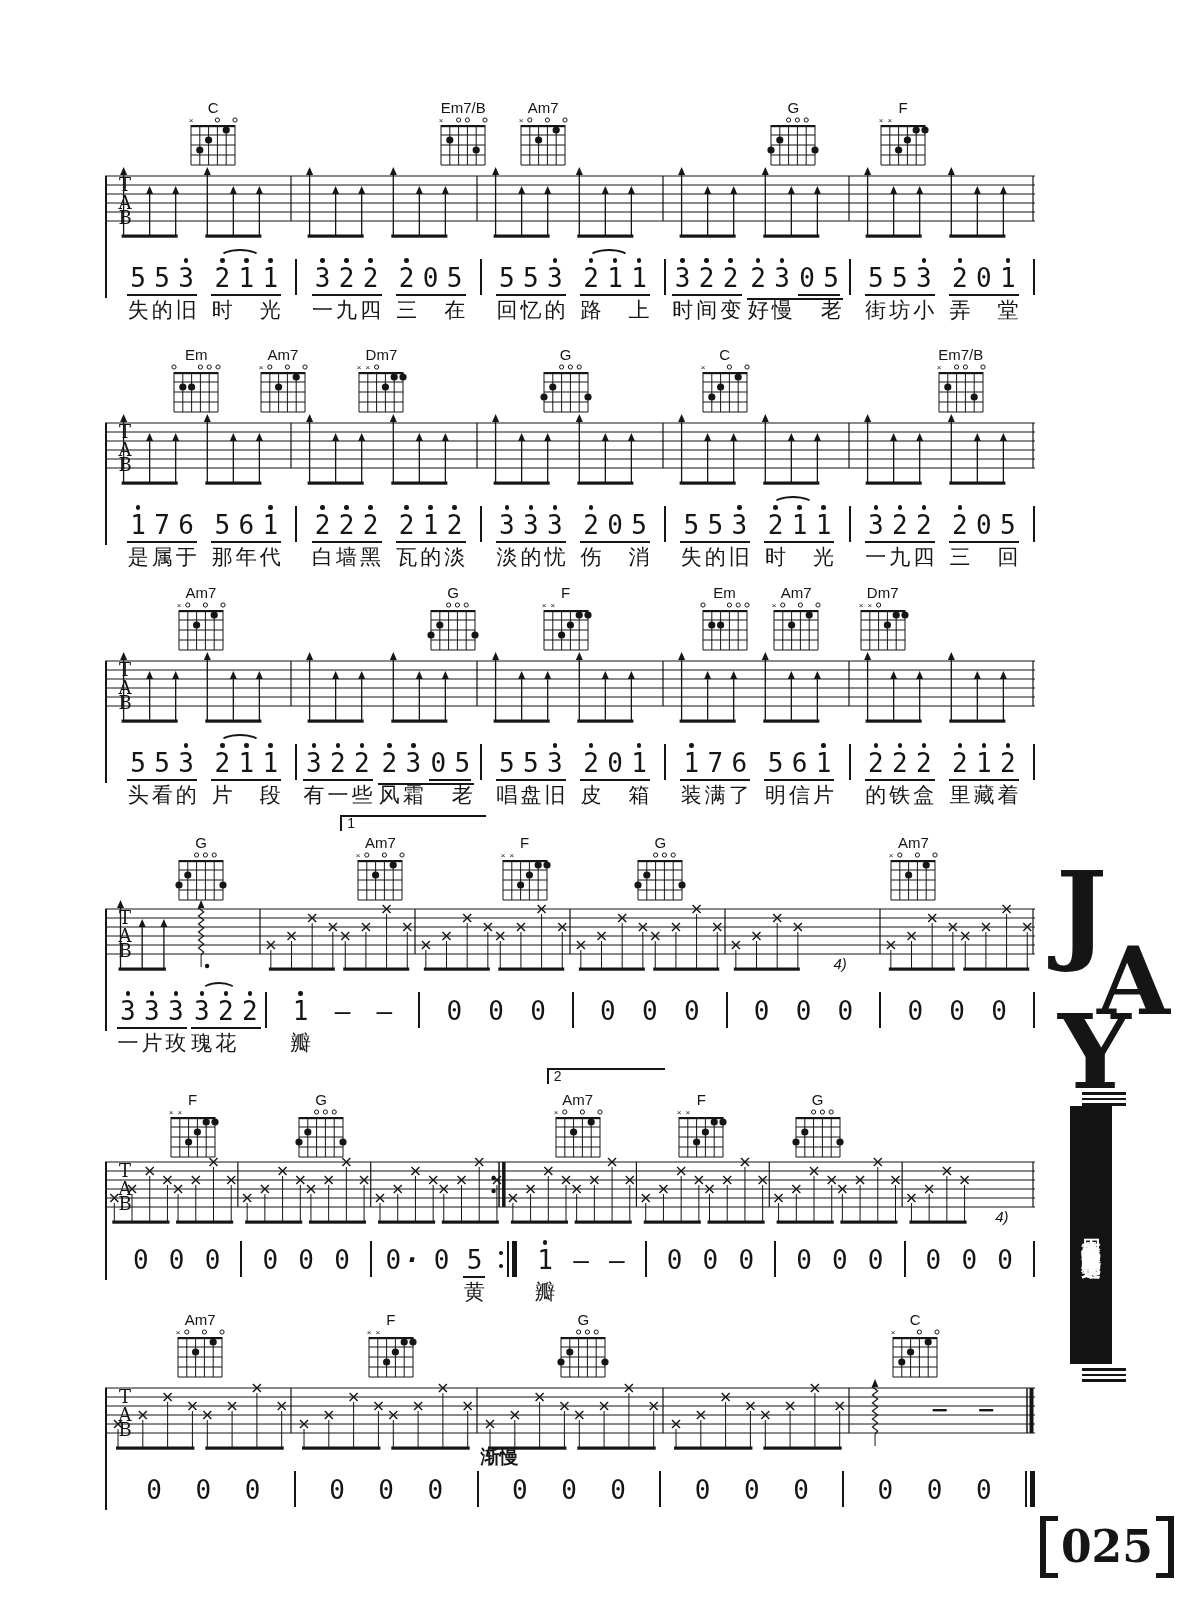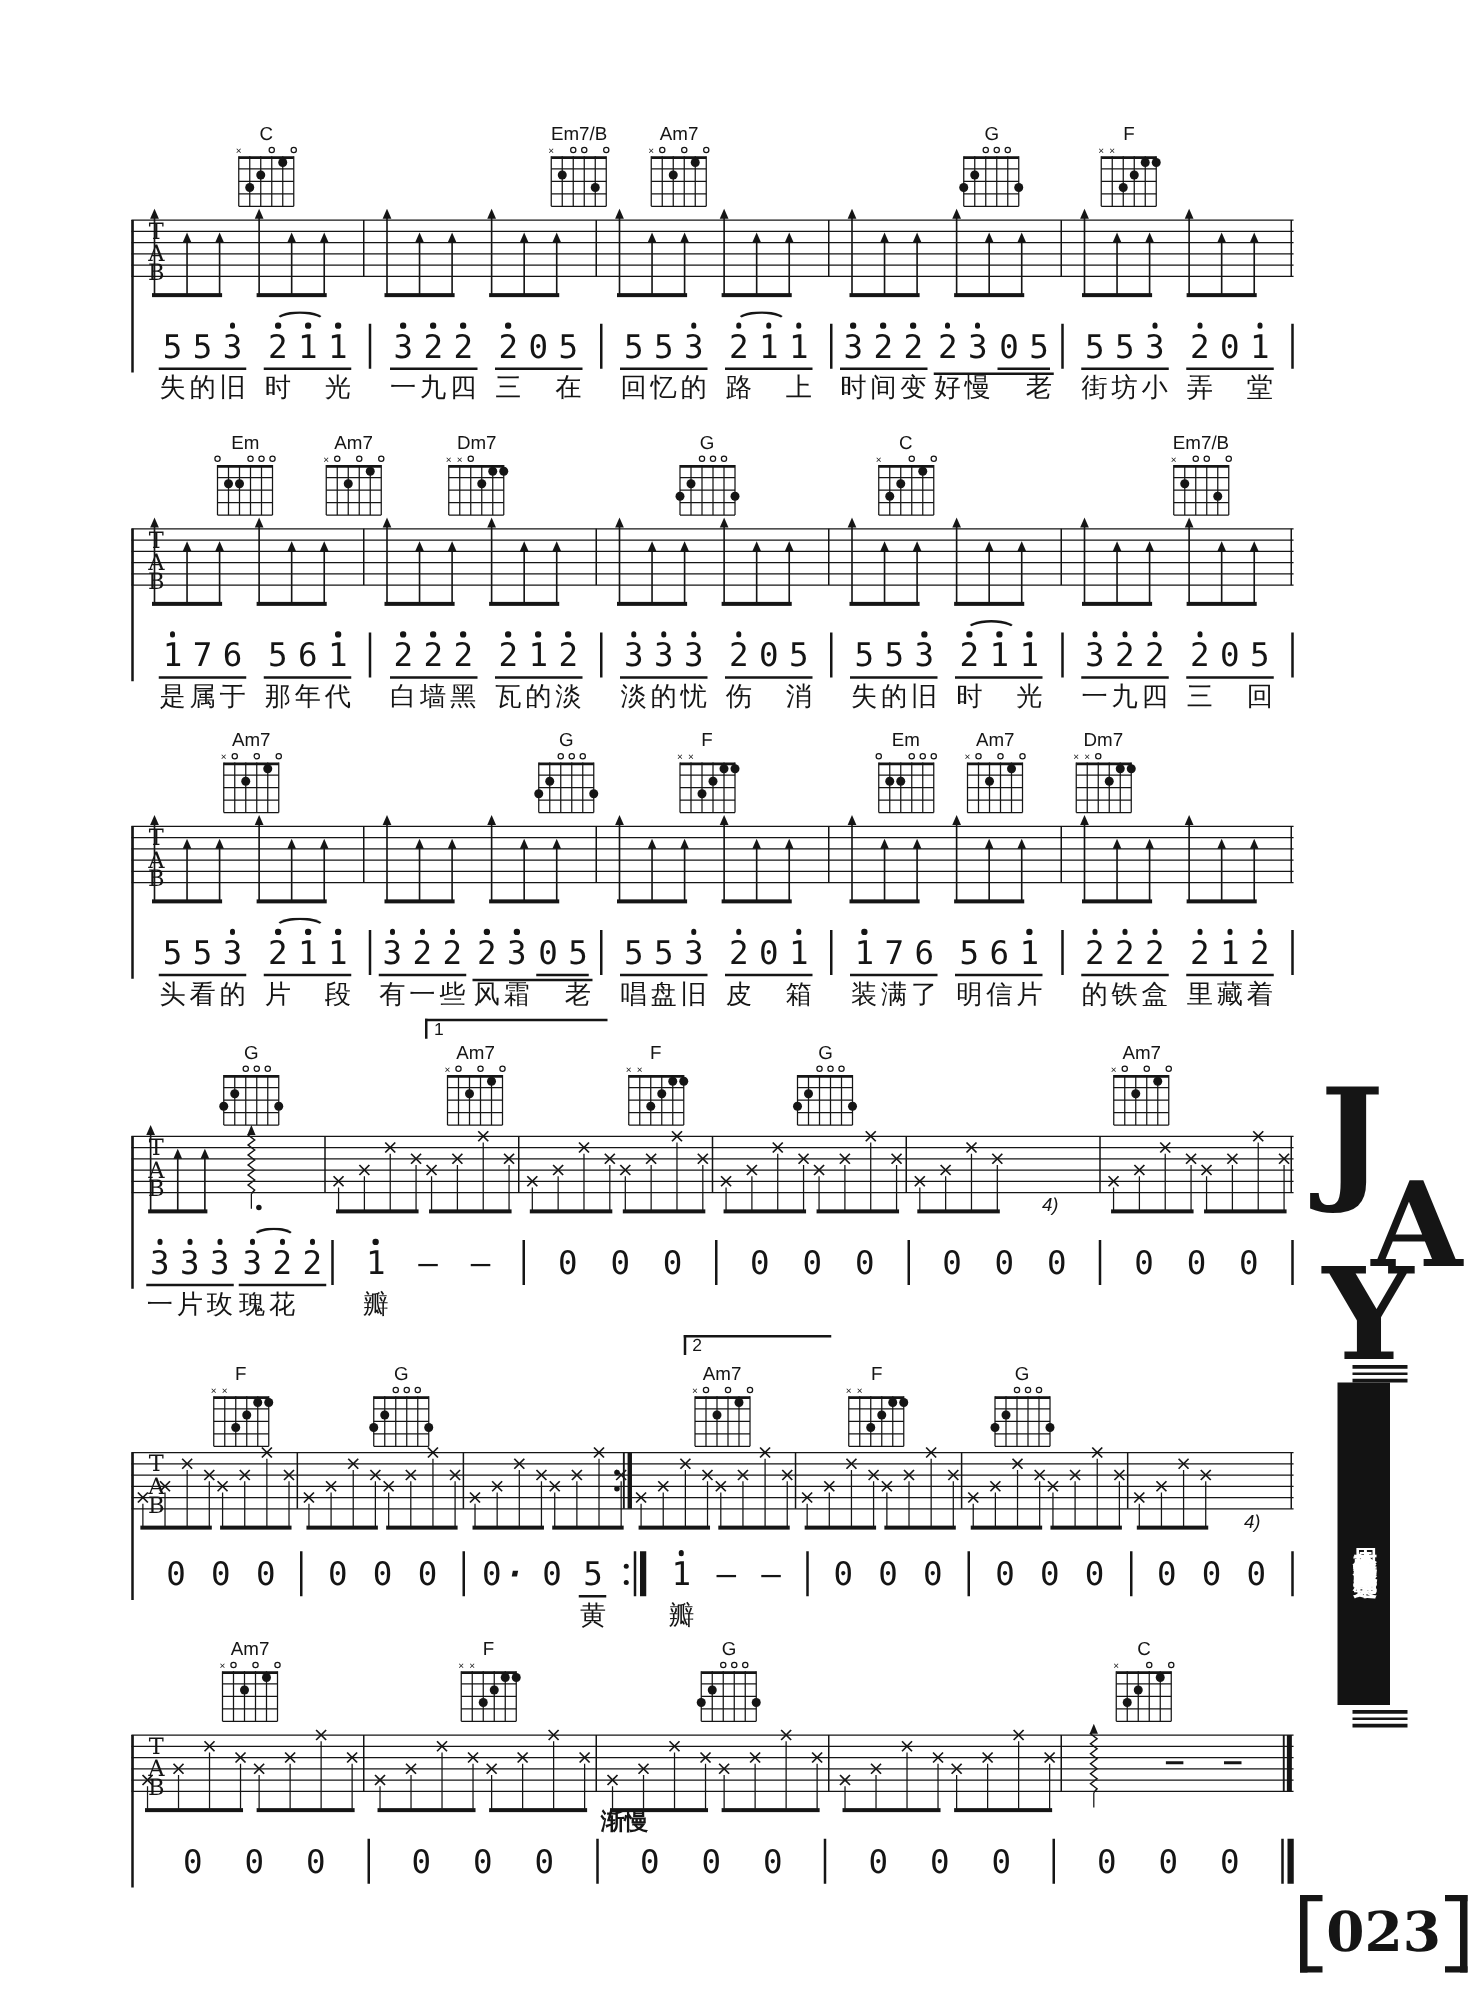--- a/index.html
+++ b/index.html
@@ -2288,15 +2288,15 @@
     <i></i>
   </div>
 <div class="banner">周杰伦歌曲吉他弹唱精选集</div>
 <div class="seplines" style="top:1368px;">
     <i></i>
     <i></i>
     <i></i>
   </div>
 <div class="pagenum">
   <span class="pbrk l"></span>
-  <span class="num">023</span>
+  <span class="num">025</span>
   <span class="pbrk r"></span>
 </div>
 
 </body></html>

